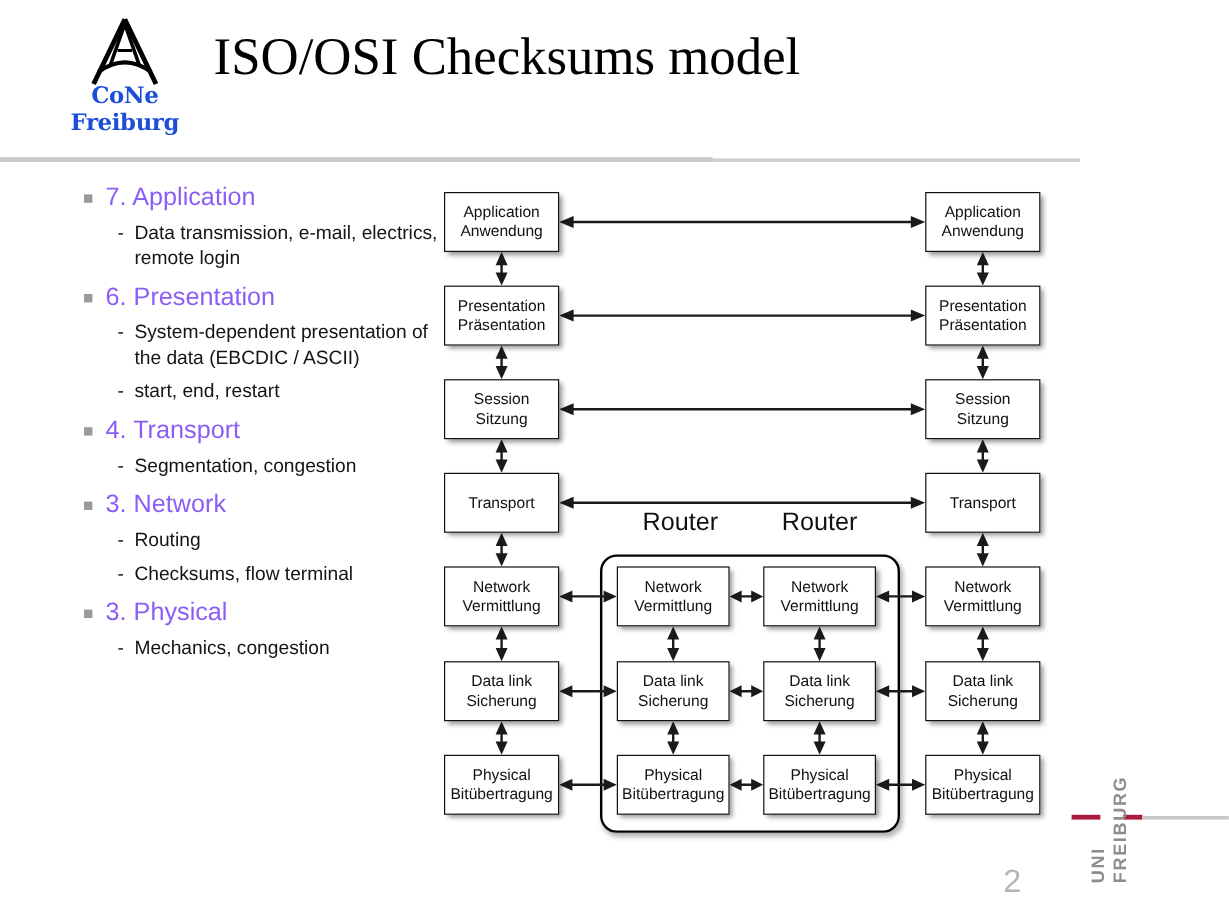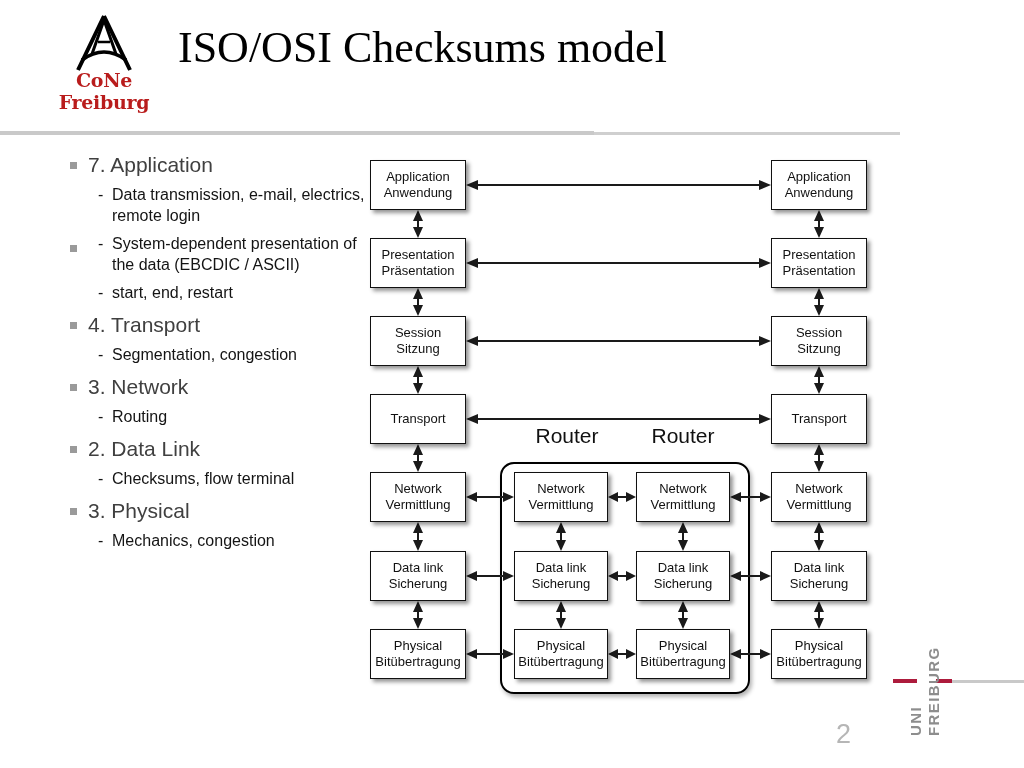--- a/index.html
+++ b/index.html
@@ -35,21 +35,21 @@
   #logo-cone .cone-text {
     position: absolute;
     left: 0; top: 55px;
     width: 104px;
     text-align: center;
     font-family: "DejaVu Serif", serif;
     font-weight: bold;
     font-size: 19px;
     line-height: 22px;
     letter-spacing: -0.3px;
-    color: #b91c1c;
+    color: #1d4ed8;
   }
   #slide-title {
     position: absolute;
     left: 178px; top: 22px;
     font-family: "Liberation Serif", "DejaVu Serif", serif;
     font-size: 44px;
     line-height: 52px;
     color: #000;
     white-space: nowrap;
   }
@@ -71,21 +71,21 @@
     position: absolute;
     left: 68px; top: 150px;
     width: 300px;
   }
   .layer-group { margin: 0 0 2px 0; }
   .layer-main {
     position: relative;
     padding-left: 20px;
     font-size: 21px;
     line-height: 29px;
-    color: #404040;
+    color: #8b5cf6;
     font-weight: 400;
   }
   .layer-main .sq-bullet {
     position: absolute;
     left: 2px; top: 12px;
     width: 7px; height: 7px;
     background: #9a9a9a;
   }
   .layer-sub {
     position: relative;
@@ -234,20 +234,21 @@
     </div>
     <div class="layer-sub">
       <span class="dash">-</span>
       <span>Data transmission, e-mail, electrics, remote login</span>
     </div>
   </div>
 
   <div class="layer-group">
     <div class="layer-main">
       <span class="sq-bullet"></span>
+      <span>6. Presentation</span>
     </div>
     <div class="layer-sub">
       <span class="dash">-</span>
       <span>System-dependent presentation of the data (EBCDIC / ASCII)</span>
     </div>
   </div>
 
   <div class="layer-group">
     <div class="layer-sub">
       <span class="dash">-</span>
@@ -271,24 +272,20 @@
       <span class="sq-bullet"></span>
       <span>3. Network</span>
     </div>
     <div class="layer-sub">
       <span class="dash">-</span>
       <span>Routing</span>
     </div>
   </div>
 
   <div class="layer-group">
-    <div class="layer-main">
-      <span class="sq-bullet"></span>
-      <span>2. Data Link</span>
-    </div>
     <div class="layer-sub">
       <span class="dash">-</span>
       <span>Checksums, flow terminal</span>
     </div>
   </div>
 
   <div class="layer-group">
     <div class="layer-main">
       <span class="sq-bullet"></span>
       <span>3. Physical</span>

